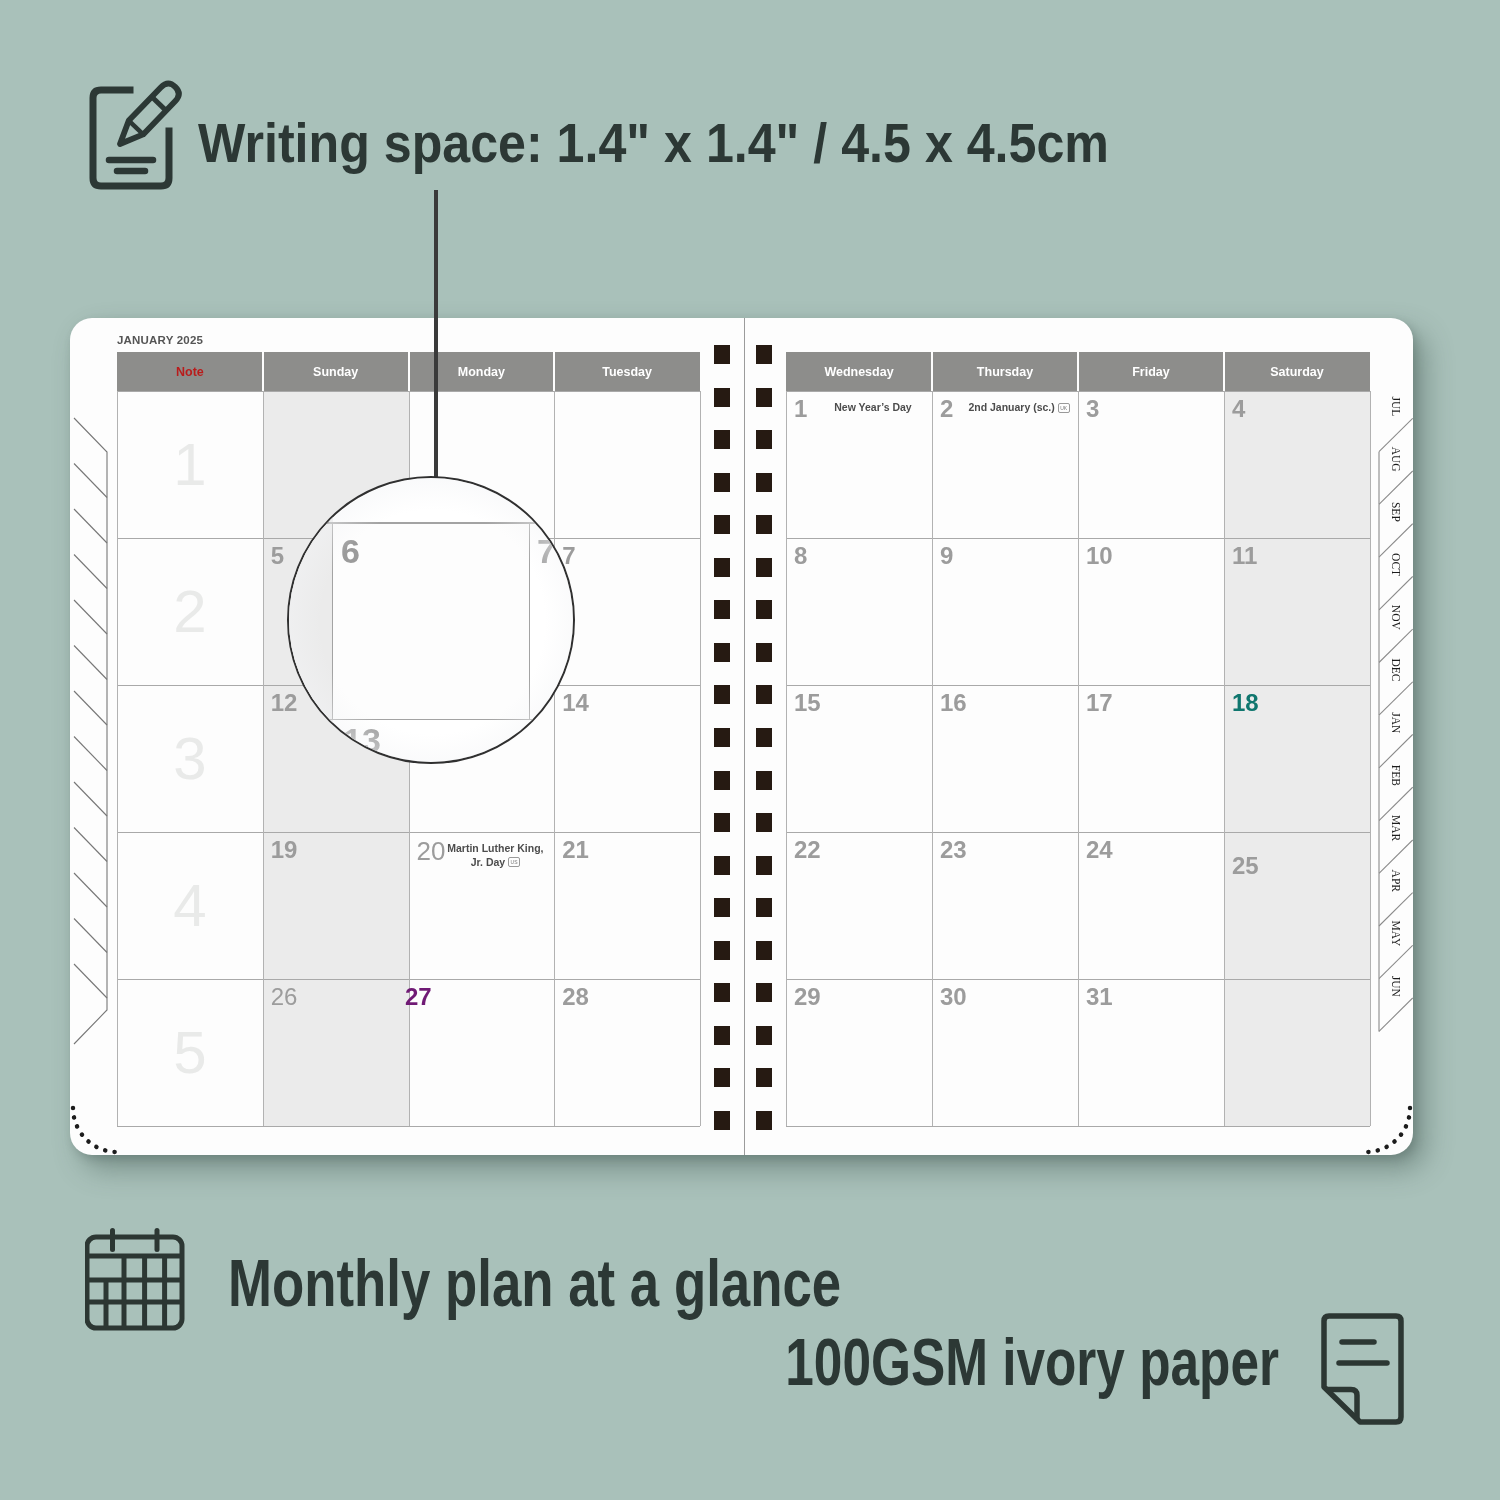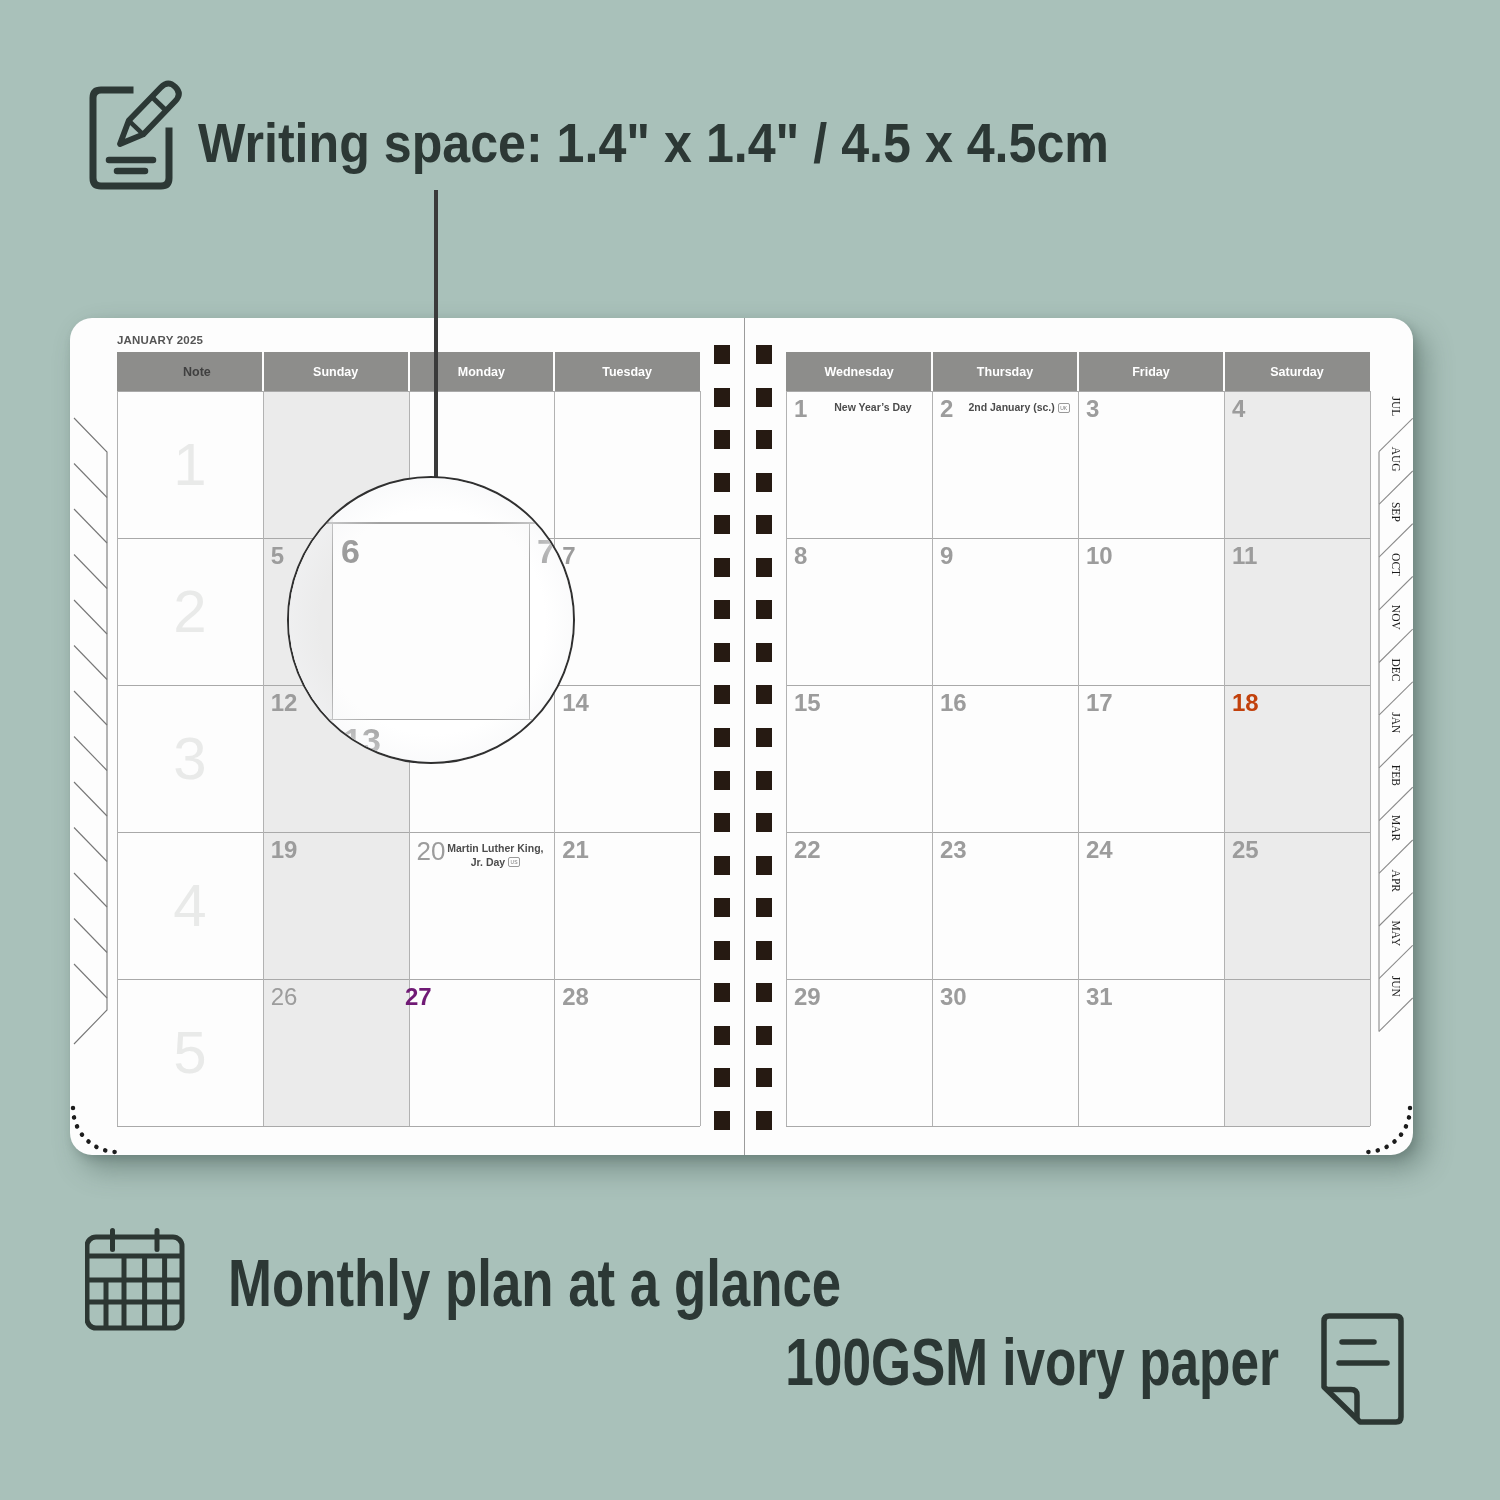--- a/index.html
+++ b/index.html
@@ -44,21 +44,21 @@
       <path d="M4 464 L37 498"></path>
       <path d="M4 509.5 L37 543.5"></path>
       <path d="M4 555 L37 589"></path>
       <path d="M4 600.5 L37 634.5"></path>
       <path d="M4 646 L37 680"></path>
     </g>
   </svg>
 
   <div class="abs" id="lgrid" style="left:47px;top:34px;width:583px;height:774px;">
       <div style="position:absolute;left:0;top:0;width:583px;height:39px;background:#8d8d8b;"></div>
-      <div style="position:absolute;left:0px;top:0;width:145.75px;height:39px;line-height:41px;text-align:center;color:#404040;font-weight:700;font-size:12.5px;padding-left:7px;">Note</div>
+      <div style="position:absolute;left:0px;top:0;width:145.75px;height:39px;line-height:41px;text-align:center;color:#b91c1c;font-weight:700;font-size:12.5px;">Note</div>
       <div style="position:absolute;left:145.75px;top:0;width:145.75px;height:39px;line-height:41px;text-align:center;color:#fff;font-weight:700;font-size:12.5px;">Sunday</div>
       <div style="position:absolute;left:291.5px;top:0;width:145.75px;height:39px;line-height:41px;text-align:center;color:#fff;font-weight:700;font-size:12.5px;">Monday</div>
       <div style="position:absolute;left:437.25px;top:0;width:145.75px;height:39px;line-height:41px;text-align:center;color:#fff;font-weight:700;font-size:12.5px;">Tuesday</div>
       <div style="position:absolute;left:144.75px;top:0;width:2px;height:39px;background:#fdfdfd;"></div>
       <div style="position:absolute;left:290.5px;top:0;width:2px;height:39px;background:#fdfdfd;"></div>
       <div style="position:absolute;left:436.25px;top:0;width:2px;height:39px;background:#fdfdfd;"></div>
       <div style="position:absolute;left:145.75px;top:39px;width:145.75px;height:735px;background:#ebebeb;"></div>
       <div style="position:absolute;left:0;top:39px;width:145.75px;height:147px;line-height:147px;text-align:center;font-size:60px;color:#e9eae9;">1</div>
       <div style="position:absolute;left:0;top:186px;width:145.75px;height:147px;line-height:147px;text-align:center;font-size:60px;color:#e9eae9;">2</div>
       <div style="position:absolute;left:0;top:333px;width:145.75px;height:147px;line-height:147px;text-align:center;font-size:60px;color:#e9eae9;">3</div>
@@ -158,25 +158,25 @@
       <div style="position:absolute;left:154px;top:43px;font-size:24px;font-weight:700;color:#9c9c9c;">2</div>
       <div style="position:absolute;left:300px;top:43px;font-size:24px;font-weight:700;color:#9c9c9c;">3</div>
       <div style="position:absolute;left:446px;top:43px;font-size:24px;font-weight:700;color:#9c9c9c;">4</div>
       <div style="position:absolute;left:8px;top:190px;font-size:24px;font-weight:700;color:#9c9c9c;">8</div>
       <div style="position:absolute;left:154px;top:190px;font-size:24px;font-weight:700;color:#9c9c9c;">9</div>
       <div style="position:absolute;left:300px;top:190px;font-size:24px;font-weight:700;color:#9c9c9c;">10</div>
       <div style="position:absolute;left:446px;top:190px;font-size:24px;font-weight:700;color:#9c9c9c;">11</div>
       <div style="position:absolute;left:8px;top:337px;font-size:24px;font-weight:700;color:#9c9c9c;">15</div>
       <div style="position:absolute;left:154px;top:337px;font-size:24px;font-weight:700;color:#9c9c9c;">16</div>
       <div style="position:absolute;left:300px;top:337px;font-size:24px;font-weight:700;color:#9c9c9c;">17</div>
-      <div style="position:absolute;left:446px;top:337px;font-size:24px;font-weight:700;color:#c2410c;">18</div>
+      <div style="position:absolute;left:446px;top:337px;font-size:24px;font-weight:700;color:#0f766e;">18</div>
       <div style="position:absolute;left:8px;top:484px;font-size:24px;font-weight:700;color:#9c9c9c;">22</div>
       <div style="position:absolute;left:154px;top:484px;font-size:24px;font-weight:700;color:#9c9c9c;">23</div>
       <div style="position:absolute;left:300px;top:484px;font-size:24px;font-weight:700;color:#9c9c9c;">24</div>
-      <div style="position:absolute;left:446px;top:484px;font-size:24px;font-weight:700;color:#9c9c9c;">25</div>
+      <div style="position:absolute;left:446px;top:500px;font-size:24px;font-weight:700;color:#9c9c9c;">25</div>
       <div style="position:absolute;left:8px;top:631px;font-size:24px;font-weight:700;color:#9c9c9c;">29</div>
       <div style="position:absolute;left:154px;top:631px;font-size:24px;font-weight:700;color:#9c9c9c;">30</div>
       <div style="position:absolute;left:300px;top:631px;font-size:24px;font-weight:700;color:#9c9c9c;">31</div>
       <div style="position:absolute;left:32px;top:49px;width:110px;text-align:center;font-size:10.5px;font-weight:700;color:#4c4c4c;line-height:13.5px;white-space:nowrap;">New Year’s Day</div>
       <div style="position:absolute;left:178px;top:49px;width:110px;text-align:center;font-size:10.5px;font-weight:700;color:#4c4c4c;line-height:13.5px;white-space:nowrap;">2nd January (sc.) <span style="display:inline-block;border:1px solid #999;border-radius:2px;font-size:5px;font-weight:400;color:#777;padding:0 1.5px;height:8px;line-height:8px;vertical-align:1.5px;">UK</span></div>
     </div>
 
   <svg class="abs" id="tabs" style="left:1300px;top:60px;" width="43" height="740" viewBox="0 0 43 740">
       <line x1="42.7" y1="40.3" x2="9" y2="73.7" stroke="#8a8a8a" stroke-width="1.1"></line>
       <line x1="9" y1="73.7" x2="9" y2="126.4" stroke="#8a8a8a" stroke-width="1.1"></line>

